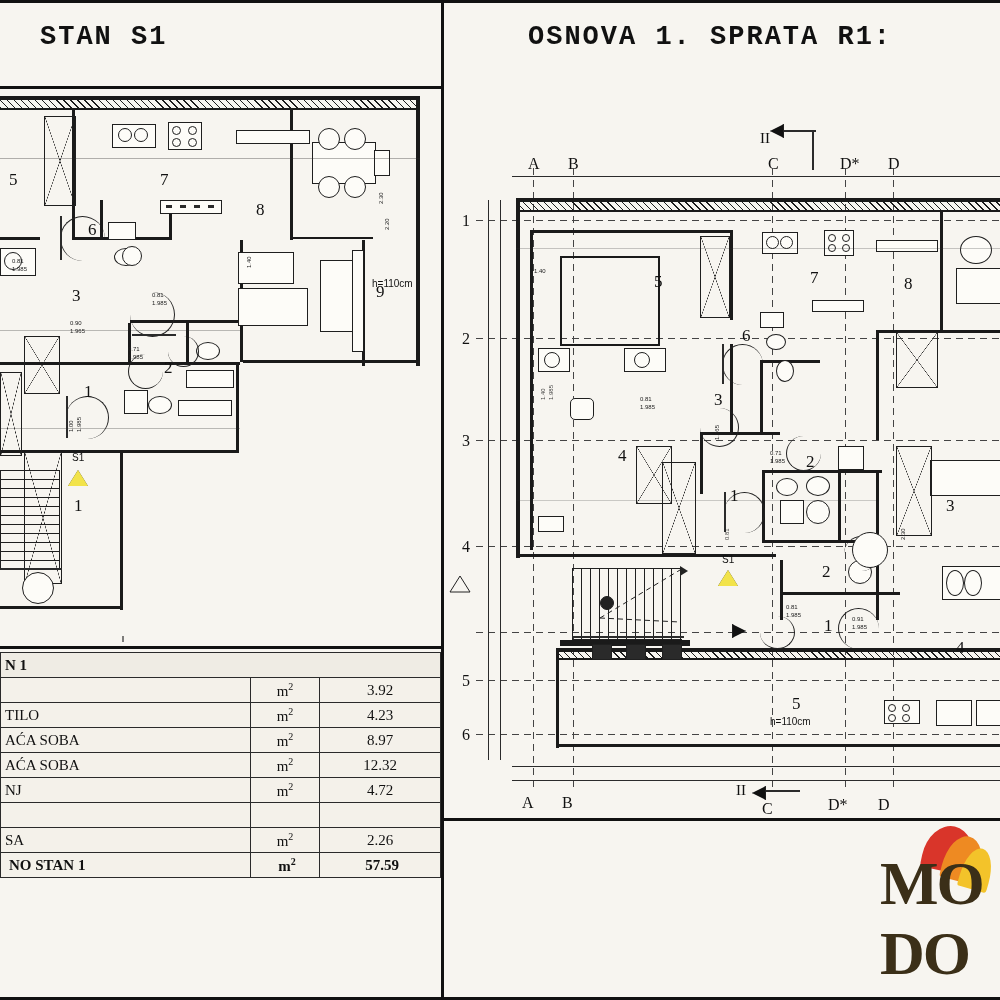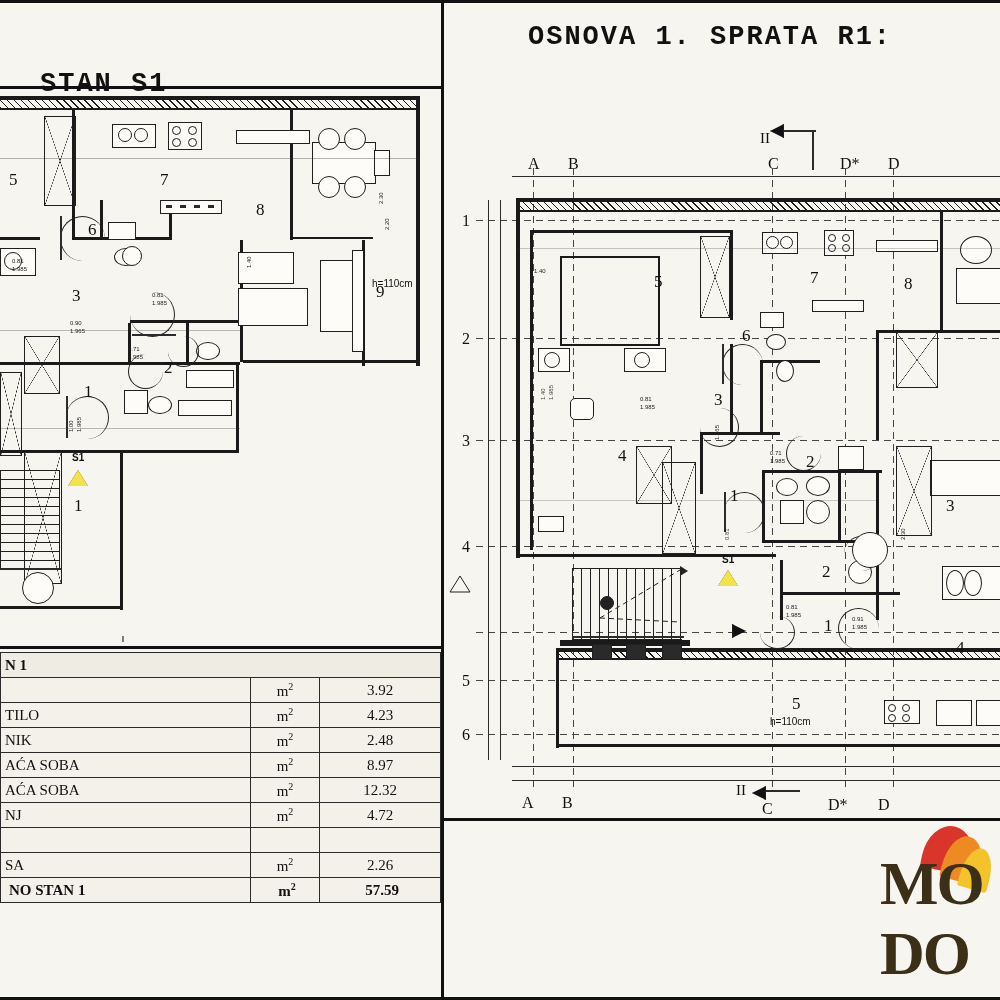--- a/index.html
+++ b/index.html
@@ -25,21 +25,21 @@
 
   
   .title {
     position: absolute;
     font-family: "Liberation Mono", monospace;
     font-weight: bold;
     letter-spacing: 2px;
     color: #111;
     white-space: nowrap;
   }
-  #title-left { left: 40px; top: 22px; font-size: 27px; margin-top: 47px; }
+  #title-left { left: 40px; top: 22px; font-size: 27px; }
   #title-right-1 { left: 528px; top: 22px; font-size: 27px; }
   #title-right-2 { left: 660px; top: 78px; font-size: 27px; }
 
   
   .wall {
     position: absolute;
     background: #1a1a1a;
   }
   .thin {
     position: absolute;
@@ -134,21 +134,21 @@
     width: 0; height: 0;
     border-left: 10px solid transparent;
     border-right: 10px solid transparent;
     border-bottom: 16px solid #f2e34a;
     filter: drop-shadow(0 0 0.5px #333);
   }
   .marker-label {
     position: absolute;
     font-family: "Liberation Sans", sans-serif;
     font-size: 10px;
-    font-weight: bold;
+    font-weight: normal;
     color: #111;
   }
   .note {
     position: absolute;
     font-family: "Liberation Sans", sans-serif;
     font-size: 10px;
     color: #111;
     white-space: nowrap;
   }
   .section-mark {
@@ -553,25 +553,20 @@
             <td class="c-name"></td>
             <td class="c-unit">m<span class="sup">2</span></td>
             <td class="c-val">3.92</td>
           </tr>
           <tr>
             <td class="c-name">TILO</td>
             <td class="c-unit">m<span class="sup">2</span></td>
             <td class="c-val">4.23</td>
           </tr>
           <tr>
-            <td class="c-name">NIK</td>
-            <td class="c-unit">m<span class="sup">2</span></td>
-            <td class="c-val">2.48</td>
-          </tr>
-          <tr>
             <td class="c-name">AĆA SOBA</td>
             <td class="c-unit">m<span class="sup">2</span></td>
             <td class="c-val">8.97</td>
           </tr>
           <tr>
             <td class="c-name">AĆA SOBA</td>
             <td class="c-unit">m<span class="sup">2</span></td>
             <td class="c-val">12.32</td>
           </tr>
           <tr>

